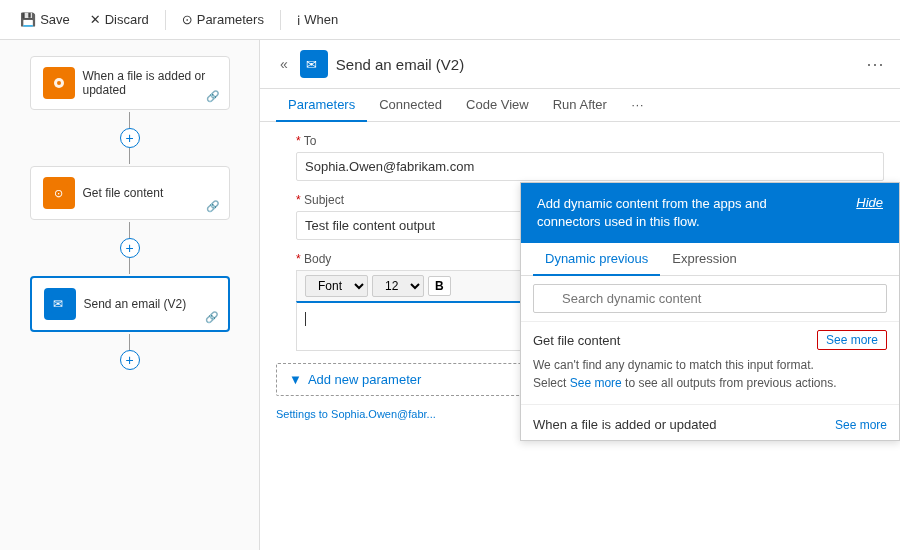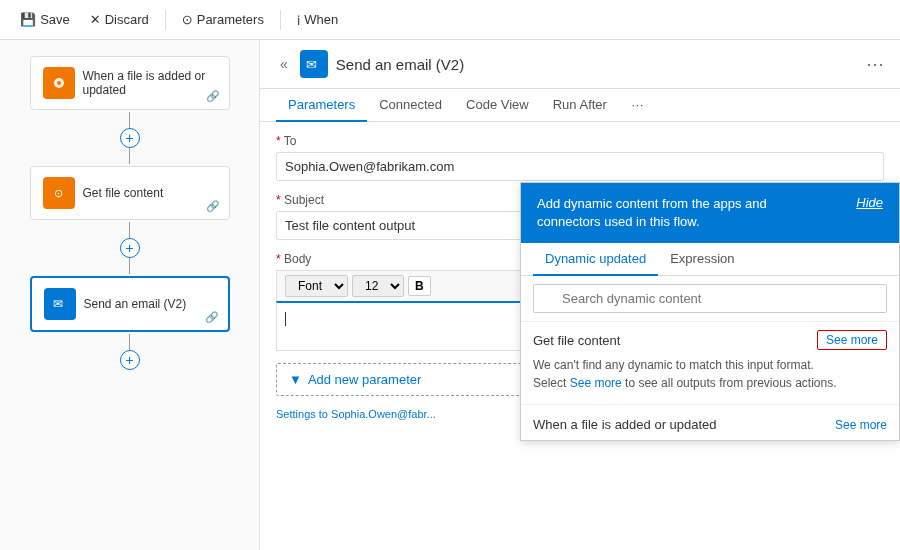--- a/index.html
+++ b/index.html
@@ -74,21 +74,21 @@
     .tab {
       padding: 8px 12px; cursor: pointer; font-size: 13px; color: #555;
       border-bottom: 2px solid transparent; margin-bottom: -1px;
     }
     .tab.active { color: #0078d4; border-bottom: 2px solid #0078d4; }
 
     
     .form-area {
       flex: 1; overflow-y: auto; padding: 12px 16px; position: relative;
     }
-    .form-group { margin-bottom: 12px; }
+    .form-group { margin-bottom: 12px; margin-left: 20px; }
     .form-label { font-size: 12px; color: #555; margin-bottom: 4px; display: block; }
     .form-label .required { color: #c00; }
     .form-input {
       width: 100%; border: 1px solid #ddd; border-radius: 2px; padding: 6px 8px;
       font-size: 13px; color: #333; outline: none;
     }
 
     
     .body-toolbar {
       display: flex; align-items: center; gap: 4px; border: 1px solid #ddd;
@@ -309,21 +309,21 @@
       </div>
 
       <div class="dynamic-panel">
 
         <div class="dynamic-panel-header">
           <span class="dynamic-panel-header-text">Add dynamic content from the apps and connectors used in this flow.</span>
           <button class="dynamic-panel-hide">Hide</button>
         </div>
 
         <div class="dynamic-tabs">
-          <div class="dynamic-tab active">Dynamic updated</div>
+          <div class="dynamic-tab active">Dynamic previous</div>
           <div class="dynamic-tab">Expression</div>
         </div>
 
         <div class="dynamic-search">
           <div class="dynamic-search-wrapper">
             <span class="search-icon-pos">🔍</span>
             <input type="text" class="dynamic-search-input" placeholder="Search dynamic content" style="">
           </div>
         </div>
 

